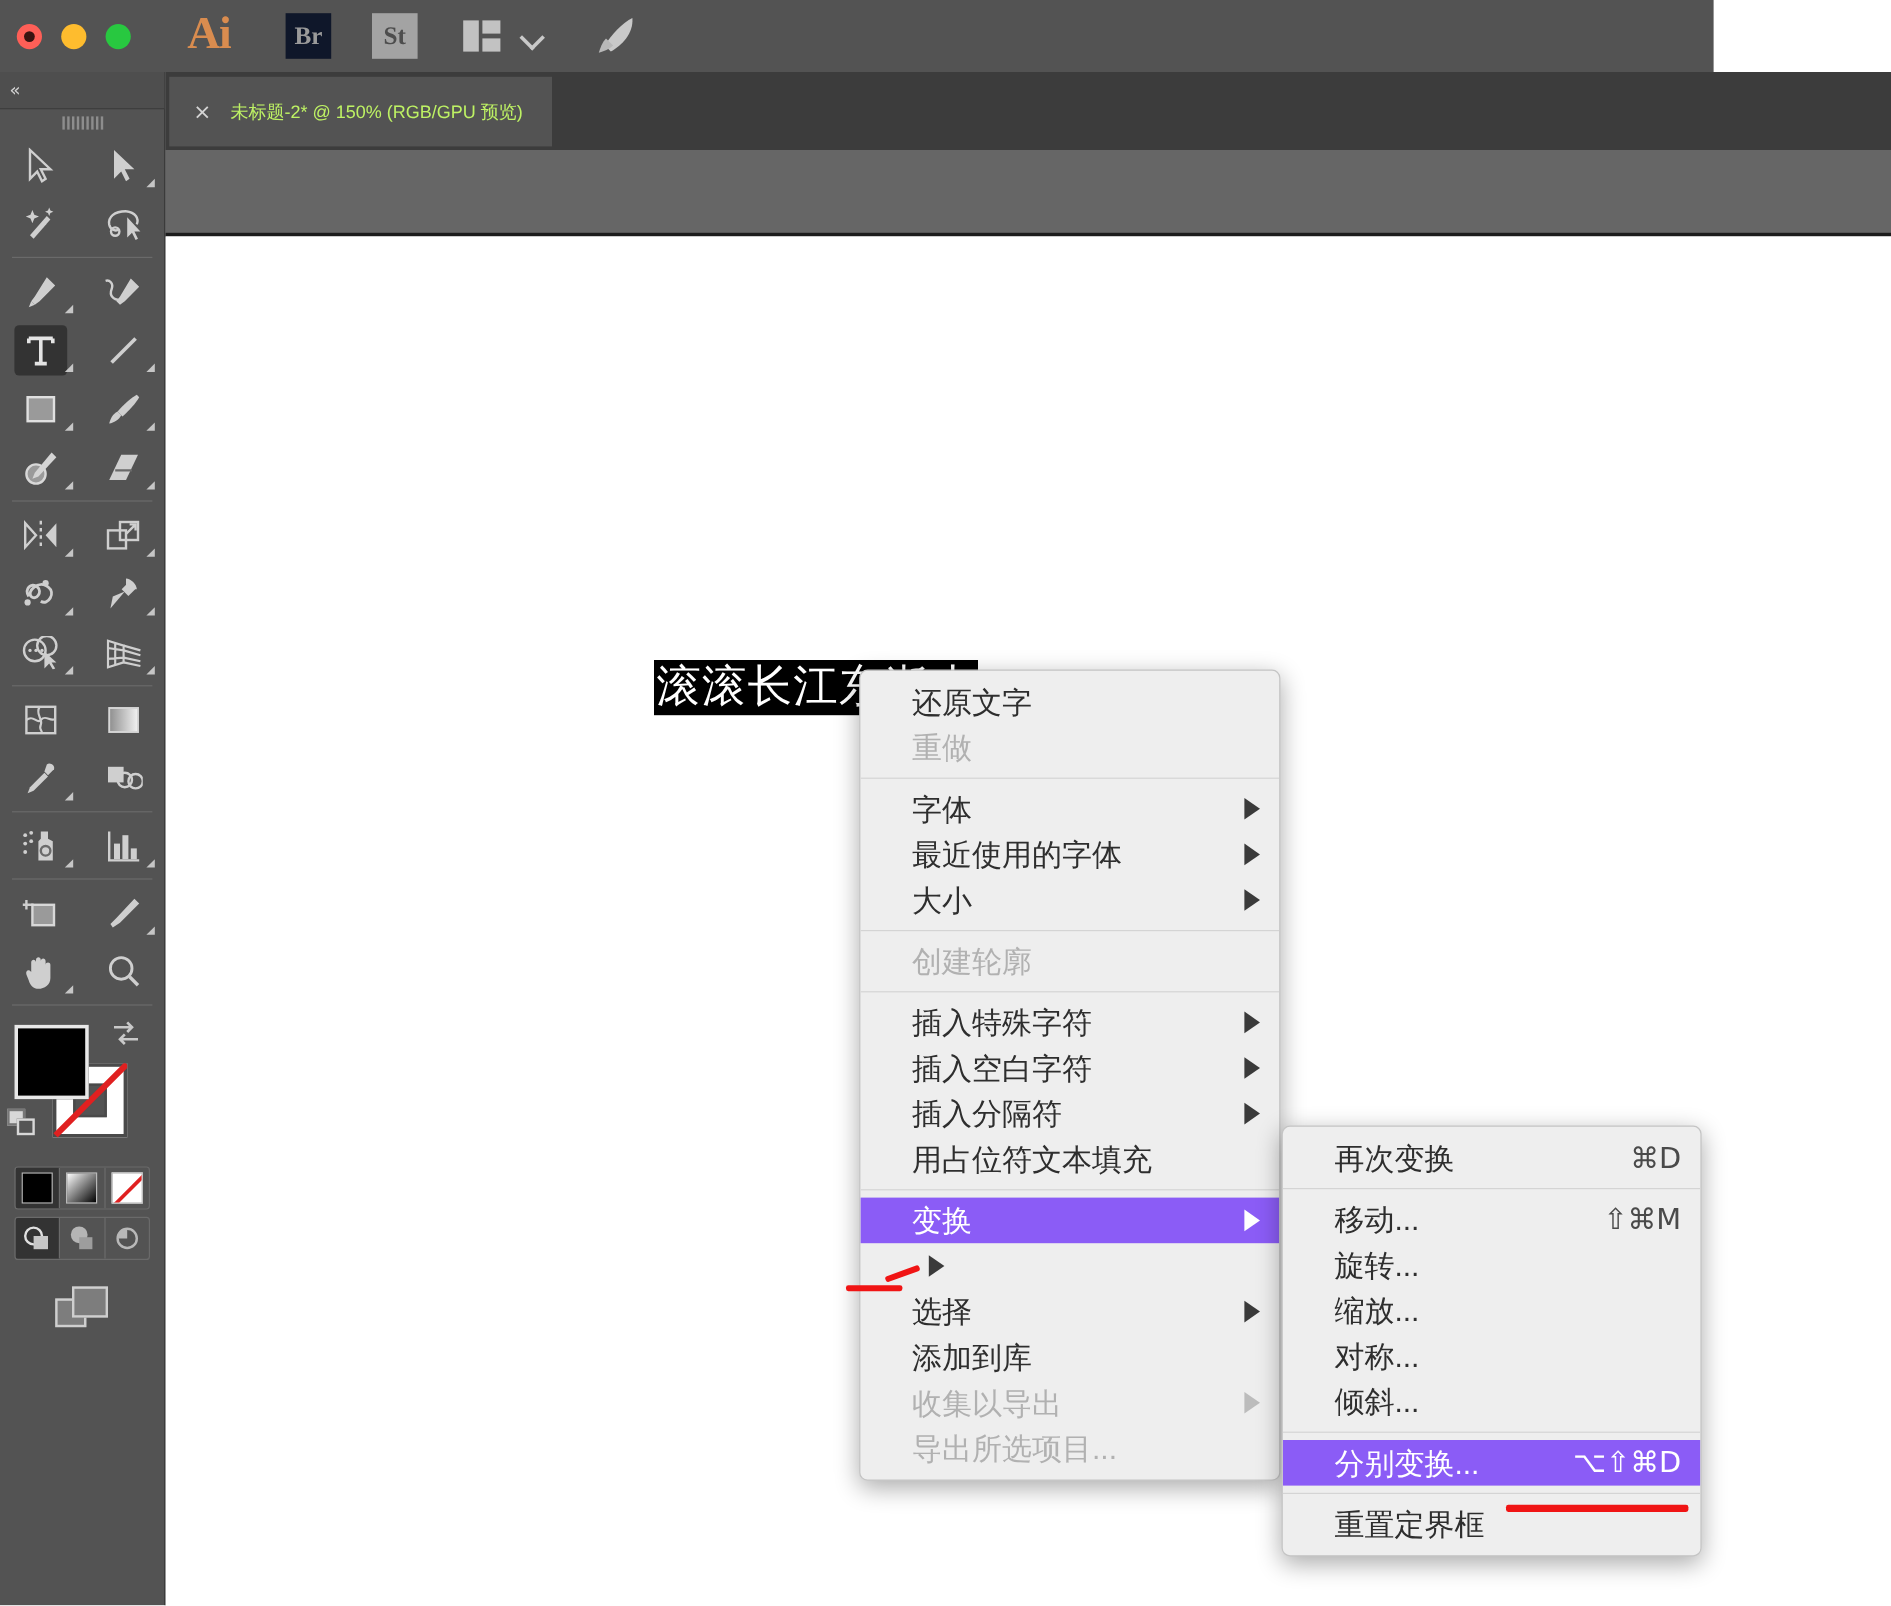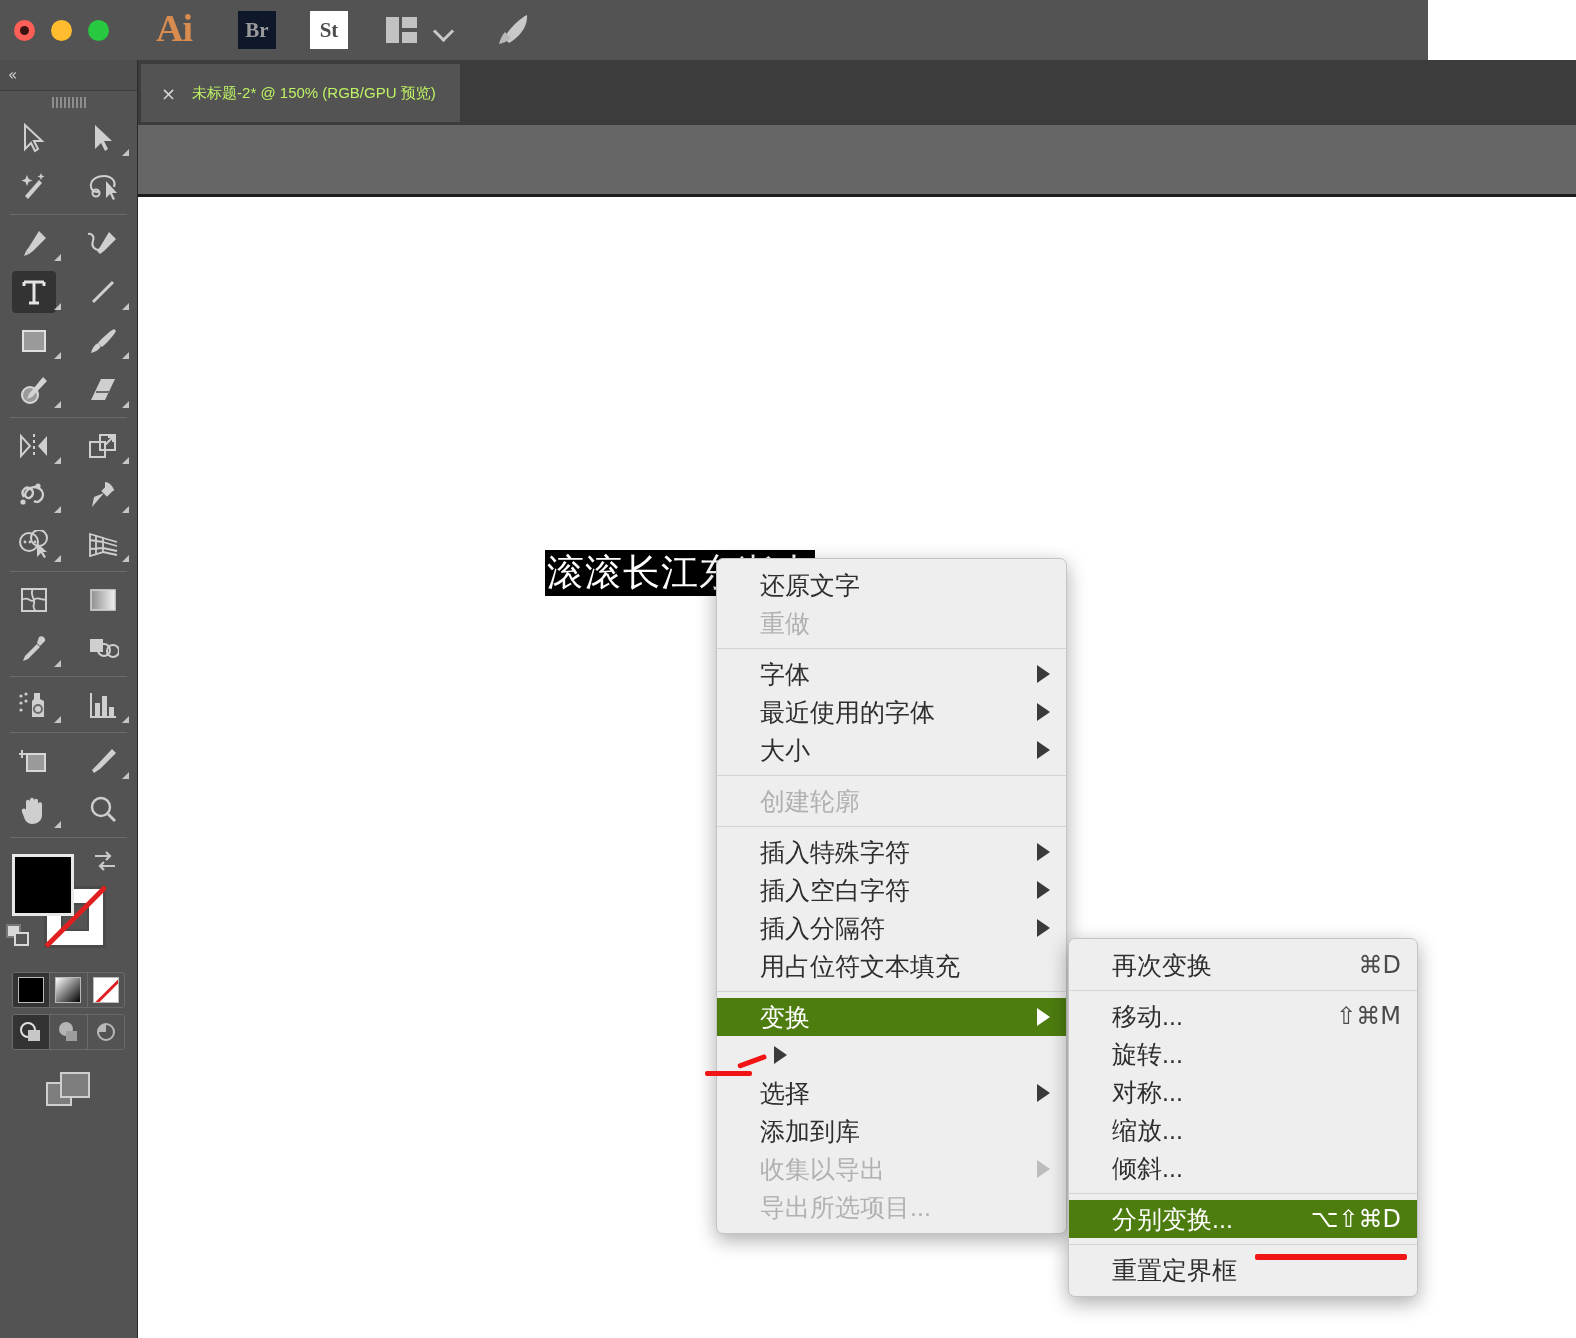--- a/index.html
+++ b/index.html
@@ -69,21 +69,21 @@
     font-weight: bold;
     font-family: "Liberation Serif", "DejaVu Serif", serif;
   }
   .app-badge.br {
     margin-left: 46px;
     background: #0f172a;
     color: #9a9a9a;
   }
   .app-badge.st {
     margin-left: 34px;
-    background: #ffffff;
+    background: #a3a3a3;
     color: #4d4d4d;
   }
   .ws-icon {
     margin-left: 38px;
     width: 31px; height: 26px;
     position: relative;
   }
   .ws-icon .b {
     position: absolute;
     background: #c2c2c2;
@@ -371,21 +371,21 @@
   }
   .mi .lbl { flex: 1; }
   .mi .sc {
     color: #4a4a4a;
     font-size: 24px;
     font-family: "DejaVu Sans", sans-serif;
     margin-left: 20px;
   }
   .mi.disabled { color: #b1b1b1; }
   .mi.hl {
-    background: #4d7c0f;
+    background: #8b5cf6;
     color: #ffffff;
   }
   .mi.hl .sc { color: #ffffff; }
   .arrow {
     width: 0; height: 0;
     border-top: 9px solid transparent;
     border-bottom: 9px solid transparent;
     border-left: 13px solid #3a3a3a;
     margin-left: 14px;
   }
@@ -893,24 +893,24 @@
     </div>
     <div class="msep"></div>
     <div class="mi">
       <span class="lbl">移动...</span>
       <span class="sc">⇧⌘M</span>
     </div>
     <div class="mi">
       <span class="lbl">旋转...</span>
     </div>
     <div class="mi">
+      <span class="lbl">缩放...</span>
+    </div>
+    <div class="mi">
       <span class="lbl">对称...</span>
-    </div>
-    <div class="mi">
-      <span class="lbl">缩放...</span>
     </div>
     <div class="mi">
       <span class="lbl">倾斜...</span>
     </div>
     <div class="msep"></div>
     <div class="mi hl">
       <span class="lbl">分别变换...</span>
       <span class="sc">⌥⇧⌘D</span>
     </div>
     <div class="msep"></div>

